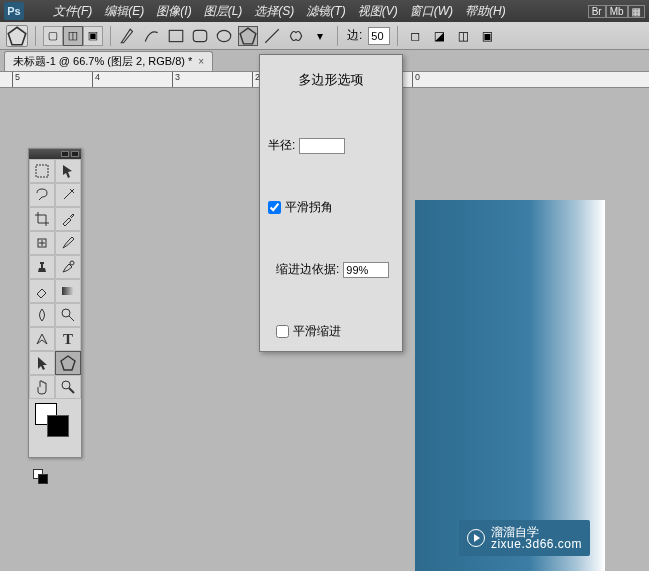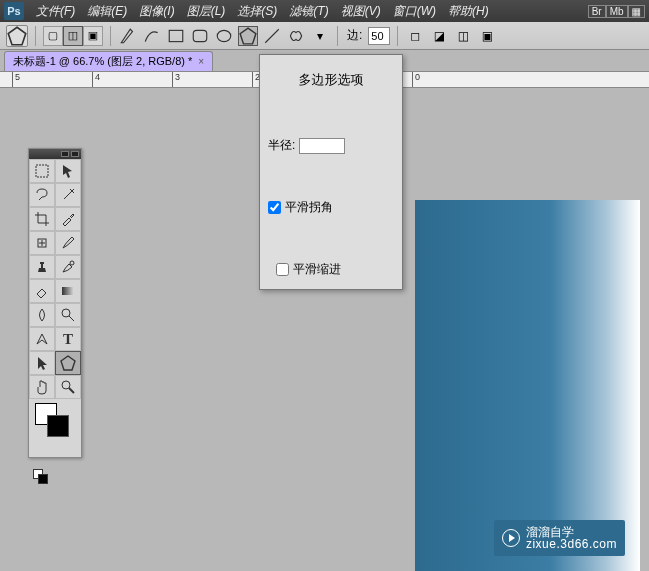--- a/index.html
+++ b/index.html
@@ -1,48 +1,48 @@
 <!DOCTYPE html>
 <html><head>
 <meta charset="utf-8">
 <style>
   * { box-sizing: border-box; margin: 0; padding: 0; font-family: "Microsoft YaHei", SimSun, sans-serif; }
   body { background: #b8b8b8; width: 649px; height: 571px; overflow: hidden; position: relative; }
 
   
   .menubar { background: linear-gradient(#4b4b4b,#3a3a3a); height: 22px; display: flex; align-items: center; padding: 0 4px; color: #eaeaea; font-size: 12px; }
-  .ps-logo { width: 20px; height: 18px; background: #2a5a7a; color: #cfe8f5; display:flex;align-items:center;justify-content:center; font-size:11px; font-weight:bold; border-radius:2px; margin-right:6px;}
+  .ps-logo { width: 20px; height: 18px; background: #2a5a7a; color: #cfe8f5; display:flex;align-items:center;justify-content:center; font-size:11px; font-weight:bold; border-radius:2px; margin-right:23px;}
   .menu-item { padding: 0 6px; cursor: default; height:22px; display:flex;align-items:center;font-style:italic;}
   .menu-right { margin-left:auto; display:flex; gap:0; }
   .menu-badge { border:1px solid #888; padding:0 3px; font-size:10px; background:#444;}
 
   
   .optbar { background: linear-gradient(#d6d6d6,#c8c8c8); height: 28px; border-bottom:1px solid #888; display:flex; align-items:center; padding:0 6px; gap:4px; font-size:12px;}
   .tool-ind { width:22px; height:22px; border:1px solid #888; background:#ddd; display:flex;align-items:center;justify-content:center; border-radius:2px;}
   .opt-sep { width:1px; height:20px; background:#999; margin:0 3px;}
   .shape-mode { display:flex; gap:0;}
   .shape-mode .btn { width:20px; height:20px; border:1px solid #999; background:#d8d8d8; display:flex;align-items:center;justify-content:center; font-size:11px;}
   .shape-mode .btn.active { background:#b8b8b8; border-color:#555;}
   .icon-btn { width:20px; height:20px; border:1px solid transparent; display:flex;align-items:center;justify-content:center; background:transparent;}
   .icon-btn.active { background:#b8b8b8; border:1px solid #555;}
   .opt-label { padding:0 2px;}
   .opt-input { width:22px; height:18px; background:#fff; border:1px solid #888; font-size:11px; padding:0 2px;}
 
   
   .tabbar { background:#b8b8b8; height:22px; display:flex; align-items:flex-end; border-bottom:1px solid #888; font-size:11px;}
-  .tab { background:#c4b5fd; border:1px solid #888; border-bottom:none; padding:2px 8px; margin-left:4px; border-radius:3px 3px 0 0; display:flex; align-items:center; gap:6px;}
+  .tab { background:#e5e5e5; border:1px solid #888; border-bottom:none; padding:2px 8px; margin-left:4px; border-radius:3px 3px 0 0; display:flex; align-items:center; gap:6px;}
   .tab-close { font-size:10px; color:#555;}
 
   
   .ruler-h { background:#f0f0f0; height:16px; border-bottom:1px solid #888; display:flex; font-size:9px; color:#333; position:relative;}
   .ruler-mark { position:absolute; top:0; bottom:0; border-left:1px solid #666; padding-left:2px;}
 
   
   .canvas-area { position:absolute; left:0; right:0; top:88px; bottom:0; background:#b8b8b8;}
-  .canvas-image { position:absolute; left:415px; top:112px; width:225px; height:371px; background:linear-gradient(90deg, #2d6a8e 0%, #3b7da4 60%, #a8c5d8 85%, #ffffff 100%);}
+  .canvas-image { position:absolute; left:415px; top:112px; width:190px; height:371px; background:linear-gradient(90deg, #2d6a8e 0%, #3b7da4 60%, #a8c5d8 85%, #ffffff 100%);}
   .watermark { position:absolute; right:15px; bottom:15px; background:#2d6a8e; color:#fff; padding:6px 8px; font-size:12px; display:flex; align-items:center; gap:6px; border-radius:2px;}
   .watermark .play { width:18px;height:18px;border:1.5px solid #fff;border-radius:50%;display:flex;align-items:center;justify-content:center;}
   .watermark .play::after{content:"";border-left:6px solid #fff;border-top:4px solid transparent;border-bottom:4px solid transparent;margin-left:2px;}
   .watermark .text{display:flex;flex-direction:column;line-height:1;}
   .watermark .sub{font-size:12px;letter-spacing:0.5px;}
 
   
   .tools { position:absolute; left:28px; top:148px; width:54px; background:#d6d6d6; border:1px solid #888; box-shadow:1px 1px 3px rgba(0,0,0,0.3);}
   .tools-header { height:10px; background:linear-gradient(#555,#333); display:flex; justify-content:flex-end; align-items:center; padding:0 2px; gap:2px;}
   .tools-header .hb { width:8px;height:6px;background:#222;border:1px solid #777;}
@@ -307,16 +307,20 @@
   <div class="popup-title">多边形选项</div>
   <div class="popup-row">
     <span>半径:</span>
     <input type="text" value="" style="">
   </div>
   <div class="popup-row">
     <input type="checkbox" checked="" style="">
     <span>平滑拐角</span>
   </div>
   <div class="popup-row indent">
+    <span>缩进边依据:</span>
+    <input type="text" value="99%" style="">
+  </div>
+  <div class="popup-row indent">
     <input type="checkbox" style="">
     <span>平滑缩进</span>
   </div>
 </div>
 
 </body></html>

